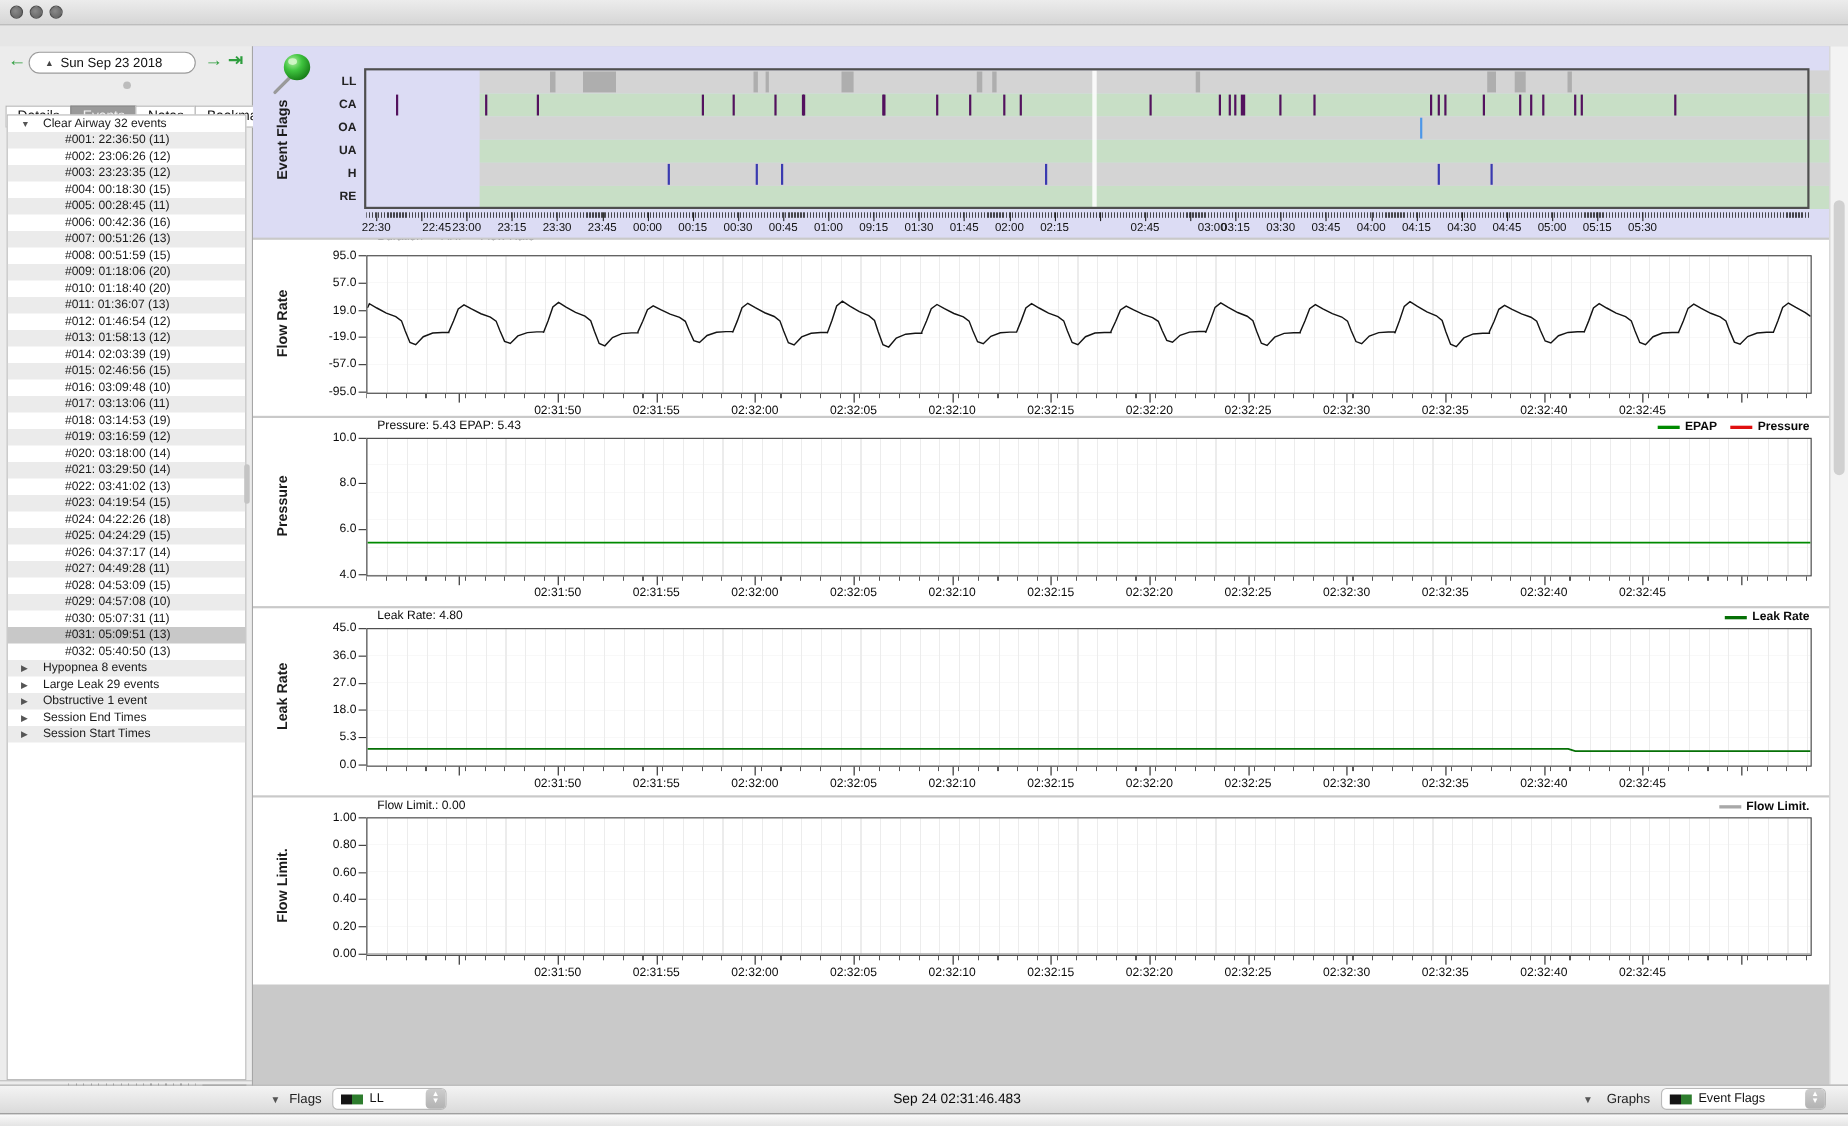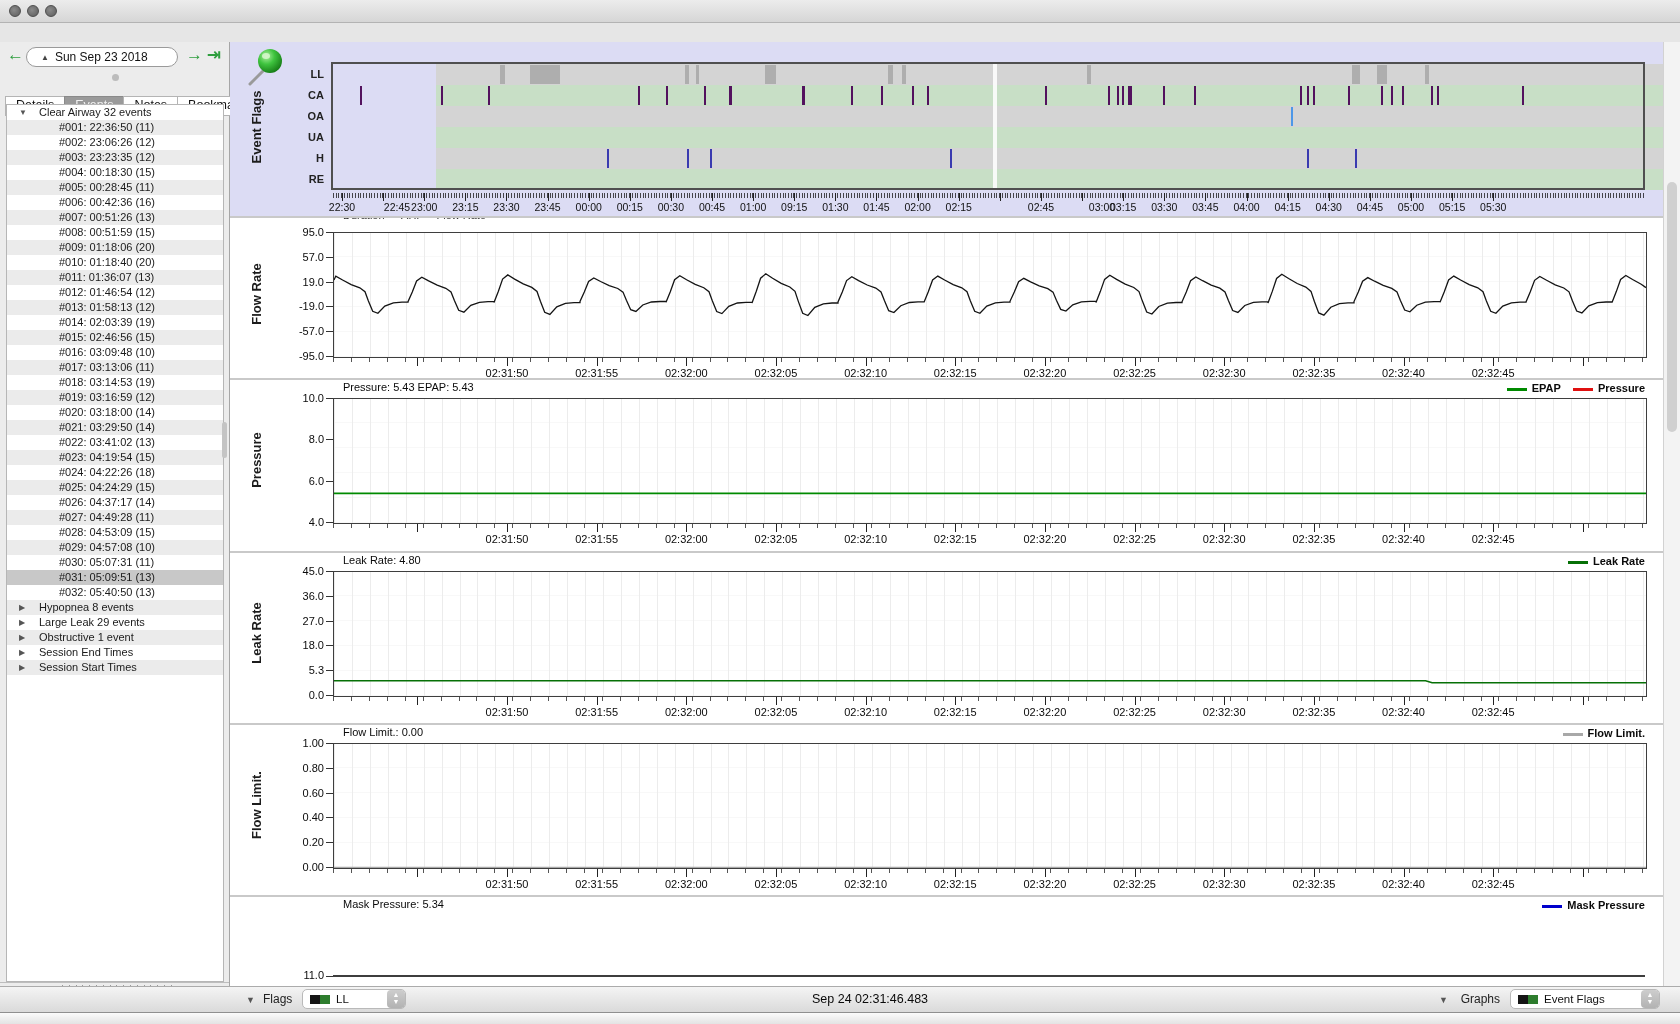--- a/index.html
+++ b/index.html
@@ -592,29 +592,20 @@
         <div class="xlab" style="left: 545.95px; top: 153px;">02:32:05</div>
         <div class="xlab" style="left: 635.6px; top: 153px;">02:32:10</div>
         <div class="xlab" style="left: 725.25px; top: 153px;">02:32:15</div>
         <div class="xlab" style="left: 814.9px; top: 153px;">02:32:20</div>
         <div class="xlab" style="left: 904.55px; top: 153px;">02:32:25</div>
         <div class="xlab" style="left: 994.2px; top: 153px;">02:32:30</div>
         <div class="xlab" style="left: 1083.85px; top: 153px;">02:32:35</div>
         <div class="xlab" style="left: 1173.5px; top: 153px;">02:32:40</div>
         <div class="xlab" style="left: 1263.15px; top: 153px;">02:32:45</div>
       </div>
-    <div class="panel" id="mask-panel" style="top:855px;height:89px">
-        <div class="ctitle">Mask Pressure: 5.34</div>
-        <div class="legend">
-          <span><span class="sw" style="background: rgb(0, 0, 204);"></span>Mask Pressure</span>
-        </div>
-        <div class="ylab" style="top: 72px;">11.0</div>
-        <div class="ytickmark" style="top: 79px;"></div>
-        <div id="mask-topline" style="top: 78px;"></div>
-      </div>
     <div id="gscroll">
         <div class="thumb"></div>
       </div>
   </div>
 
   <div id="statusbar-left-cap" style="background:linear-gradient(#f4f4f4,#dadada);border-top:1px solid #ababab;box-sizing:border-box;"></div>
   <div id="statusbar">
     <span class="ddtri" style="left:16px">▼</span>
     <span class="ddlabel" style="left:33px">Flags</span>
     <div class="combo" style="left:72px;width:104px">

